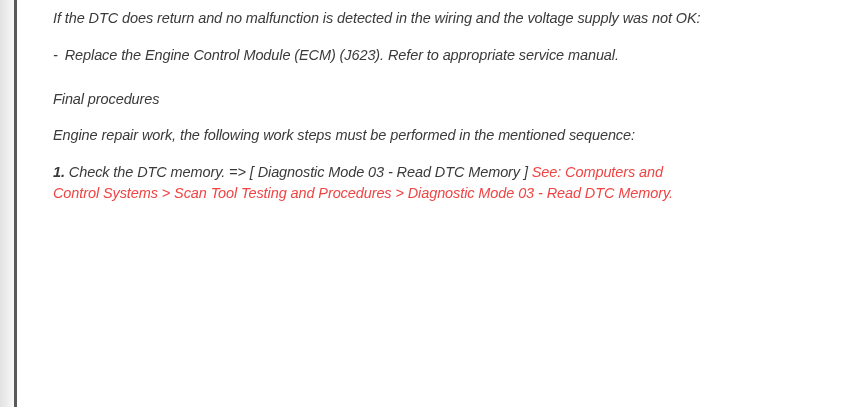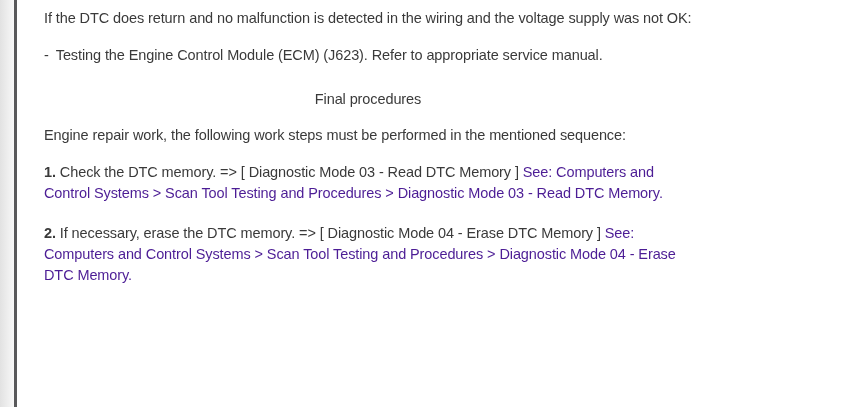--- a/index.html
+++ b/index.html
@@ -28,76 +28,73 @@
   .left-border {
     position: absolute;
     left: 14px;
     top: 0;
     width: 3px;
     height: 407px;
     background: #59595b;
   }
   .content {
     position: absolute;
-    left: 44px;
+    left: 53px;
     top: 8px;
     width: 648px;
     color: #3a3a3a;
     font-size: 14.5px;
     line-height: 21px;
     letter-spacing: -0.1px;
+    font-style: italic;
   }
   .content p {
     margin: 0 0 16px 0;
   }
   p.bullet {
     margin-bottom: 23px;
   }
   p.heading {
     margin-bottom: 15px;
-    text-align: center;
   }
   p.step {
     margin-bottom: 19px;
   }
   .dash {
     display: inline-block;
     margin-right: 7px;
   }
   strong.step-num {
     font-weight: 700;
   }
   a.link {
-    color: #4c1d95;
+    color: #ef4444;
     text-decoration: none;
     cursor: pointer;
   }
 </style>
 </head>
 <body>
 
 <div class="page">
   <div class="gutter"></div>
   <div class="left-border"></div>
 
   <div class="content">
 
     <p>If the DTC does return and no malfunction is detected in the wiring and the voltage supply was not OK:</p>
 
     <p class="bullet">
-      <span class="dash">-</span><span>Testing the Engine Control Module (ECM) (J623). Refer to appropriate service manual.</span>
+      <span class="dash">-</span><span>Replace the Engine Control Module (ECM) (J623). Refer to appropriate service manual.</span>
     </p>
 
     <p class="heading">Final procedures</p>
 
     <p>Engine repair work, the following work steps must be performed in the mentioned sequence:</p>
 
     <p class="step">
       <strong class="step-num">1.</strong><span> Check the DTC memory. =&gt; [ Diagnostic Mode 03 - Read DTC Memory ] </span><a class="link">See: Computers and Control Systems &gt; Scan Tool Testing and Procedures &gt; Diagnostic Mode 03 - Read DTC Memory.</a>
     </p>
 
-    <p class="step">
-      <strong class="step-num">2.</strong><span> If necessary, erase the DTC memory. =&gt; [ Diagnostic Mode 04 - Erase DTC Memory ] </span><a class="link">See: Computers and Control Systems &gt; Scan Tool Testing and Procedures &gt; Diagnostic Mode 04 - Erase DTC Memory.</a>
-    </p>
 
 
   </div>
 </div>
 
 </body></html>

